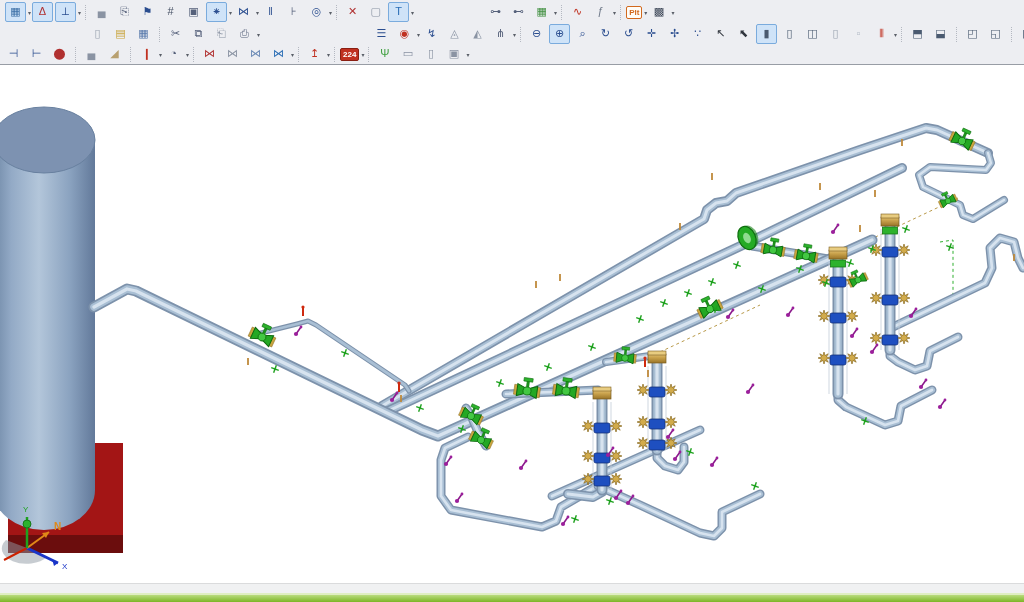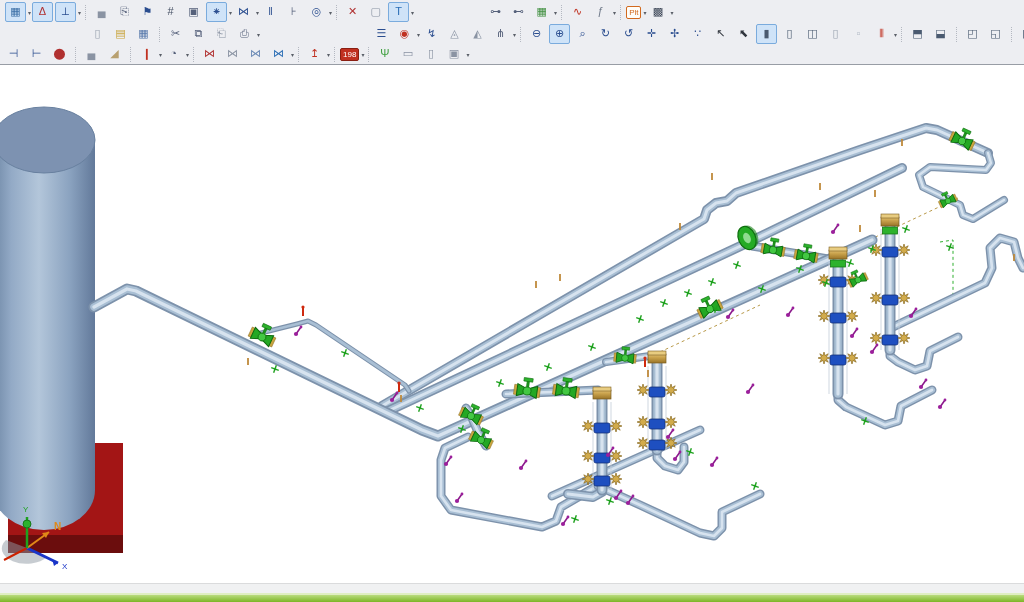--- a/index.html
+++ b/index.html
@@ -9,21 +9,21 @@
   .trow{display:flex;align-items:center;}
   .trow1{height:24px;padding-left:4px;}
   .trow2{height:20px;}
   .trow3{height:20px;padding-left:2px;}
   .ticon{position:relative;min-width:19px;height:18px;line-height:17px;text-align:center;font-size:11px;
          margin:0 1px;border:1px solid transparent;border-radius:2px;cursor:default;flex:0 0 auto;}
   .ticon.boxed{background:#cfe3f8;border-color:#7aabdd;}
   .tdd{font-size:6px;color:#5a5f68;margin-left:1px;flex:0 0 auto;}
   .tsep{width:0;height:15px;border-left:1px dotted #b4b8c1;margin:0 4px;flex:0 0 auto;}
   .tgap{flex:0 0 auto;}
-  .badge{font-size:8px;font-weight:normal;padding:1px 2px;border-radius:2px;margin:0 1px;flex:0 0 auto;}
+  .badge{font-size:8px;font-weight:bold;padding:1px 2px;border-radius:2px;margin:0 1px;flex:0 0 auto;}
   .badge.plt{color:#d2691e;border:1px solid #d2691e;background:#fffdf8;}
   .badge.n119{background:#c03020;color:#fff;border:1px solid #8a1f12;}
   .viewport{position:absolute;top:66px;left:0;width:1024px;height:517px;background:#ffffff;}
   .status-gray{position:absolute;top:583px;left:0;width:1024px;height:10px;background:#f0f1f2;border-top:1px solid #dadbdc;}
   .status-pale{position:absolute;top:593px;left:0;width:1024px;height:2px;background:#dfeec2;}
   .status-green{position:absolute;top:595px;left:0;width:1024px;height:7px;background:linear-gradient(#b9dc7e,#7cb526);}
 </style>
 </head>
 <body>
 
@@ -131,21 +131,21 @@
         <div class="tsep"></div>
         <div class="ticon" style="color: rgb(176, 48, 48);">⋈</div>
         <div class="ticon" style="color: rgb(138, 147, 163);">⋈</div>
         <div class="ticon" style="color: rgb(106, 137, 181);">⋈</div>
         <div class="ticon" style="color: rgb(42, 109, 181);">⋈</div>
         <span class="tdd">▾</span>
         <div class="tsep"></div>
         <div class="ticon" style="color: rgb(192, 48, 32);">↥</div>
         <span class="tdd">▾</span>
         <div class="tsep"></div>
-        <div class="badge n119">198</div>
+        <div class="badge n119">224</div>
         <span class="tdd">▾</span>
         <div class="tsep"></div>
         <div class="ticon" style="color: rgb(63, 159, 63);">Ψ</div>
         <div class="ticon" style="color: rgb(138, 147, 163);">▭</div>
         <div class="ticon" style="color: rgb(138, 147, 163);">▯</div>
         <div class="ticon" style="color: rgb(138, 147, 163);">▣</div>
         <span class="tdd">▾</span>
       </div>
   </div>
   <div class="viewport">

